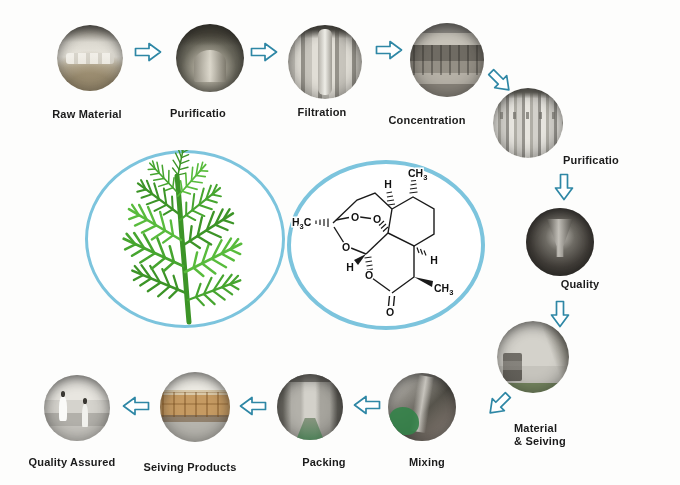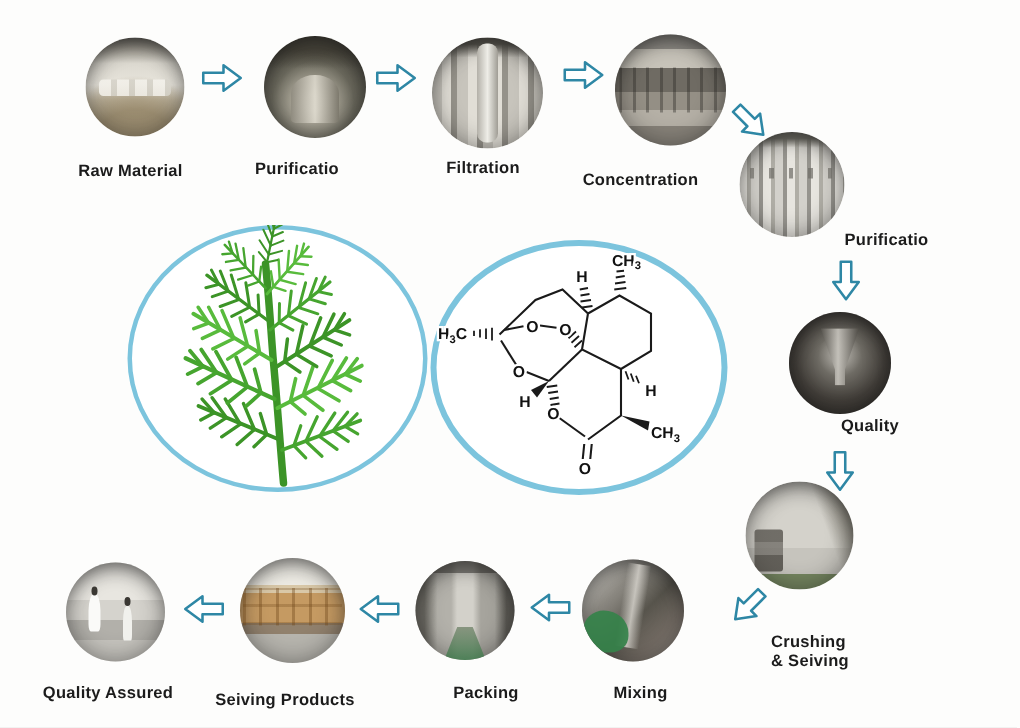--- a/index.html
+++ b/index.html
@@ -152,21 +152,21 @@
   <div class="photo s10 p-finished"></div>
   <div class="photo s11 p-quality"></div>
 
   <div class="step-label l1">Raw Material</div>
   <div class="step-label l2">Purificatio</div>
   <div class="step-label l3">Filtration</div>
   <div class="step-label l4">Concentration</div>
   <div class="step-label l5">Purificatio</div>
   <div class="step-label l6">Quality</div>
   <div class="step-label l7">
-    <div>Crushing</div>
+    <div>Material</div>
     <div>&amp; Seiving</div>
   </div>
   <div class="step-label l8">Mixing</div>
   <div class="step-label l9">Packing</div>
   <div class="step-label l10">Seiving Products</div>
   <div class="step-label l11">Quality Assured</div>
 
   <svg class="arrow a1">
       <use href="#barrow"></use>
     </svg>

